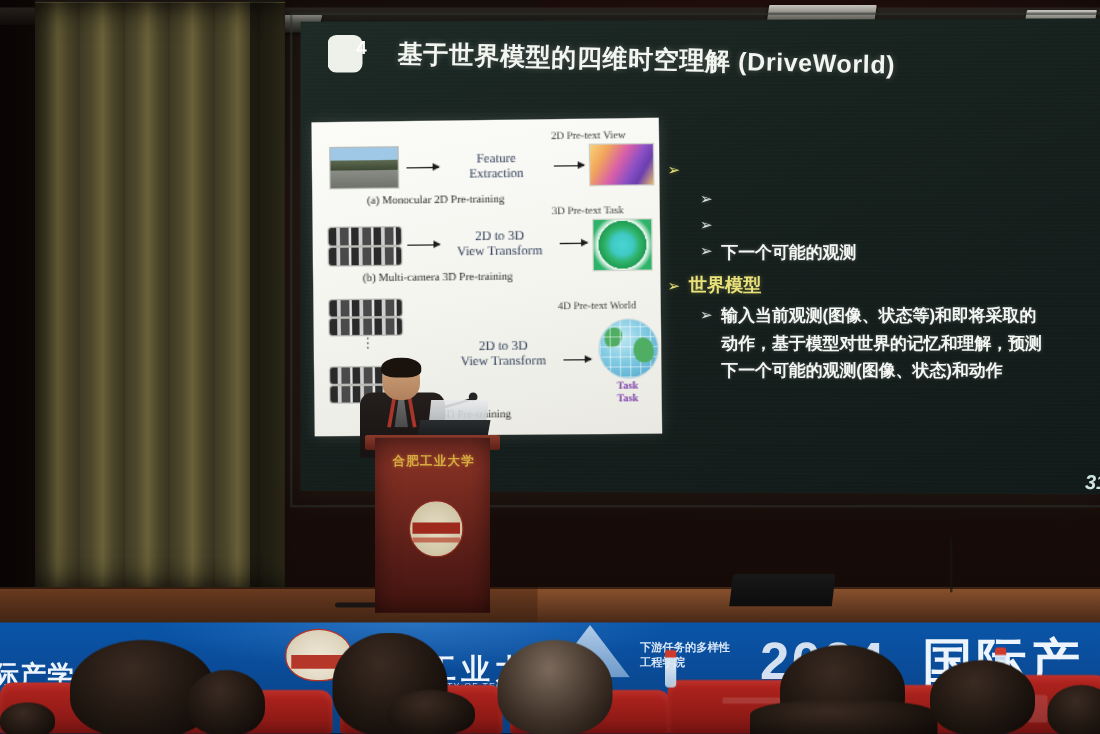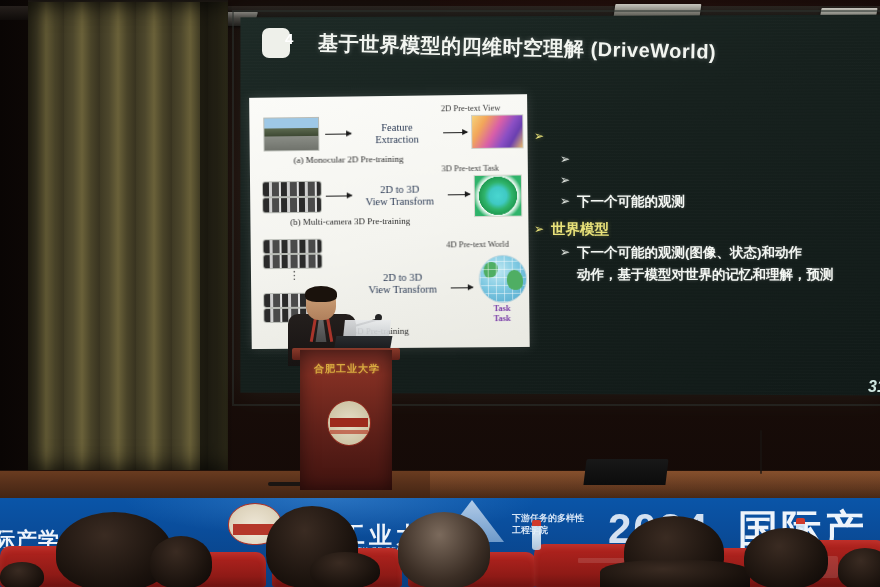--- a/index.html
+++ b/index.html
@@ -299,22 +299,23 @@
       <span class="mk w">➢</span>
       <span>下一个可能的观测</span>
     </div>
     <div class="b1" style="margin-top:7px;">
       <span class="mk y">➢</span>
       <span>世界模型</span>
     </div>
     <div class="b2 para">
       <span class="mk w">➢</span>
       <span>
+        <span class="txt">输入当前观测(图像、状态等)和即将采取的</span>
+        <span class="txt">动作，基于模型对世界的记忆和理解，预测</span>
         <span class="txt">下一个可能的观测(图像、状态)和动作</span>
-        <span class="txt">动作，基于模型对世界的记忆和理解，预测</span>
       </span>
     </div>
   </div>
   <div class="pagenum">31</div>
 
   <div class="mic-stand"></div>
   <div class="mic-head"></div>
   <div class="torso"></div>
   <div class="shirt"></div>
   <div class="lanyard-l"></div>

